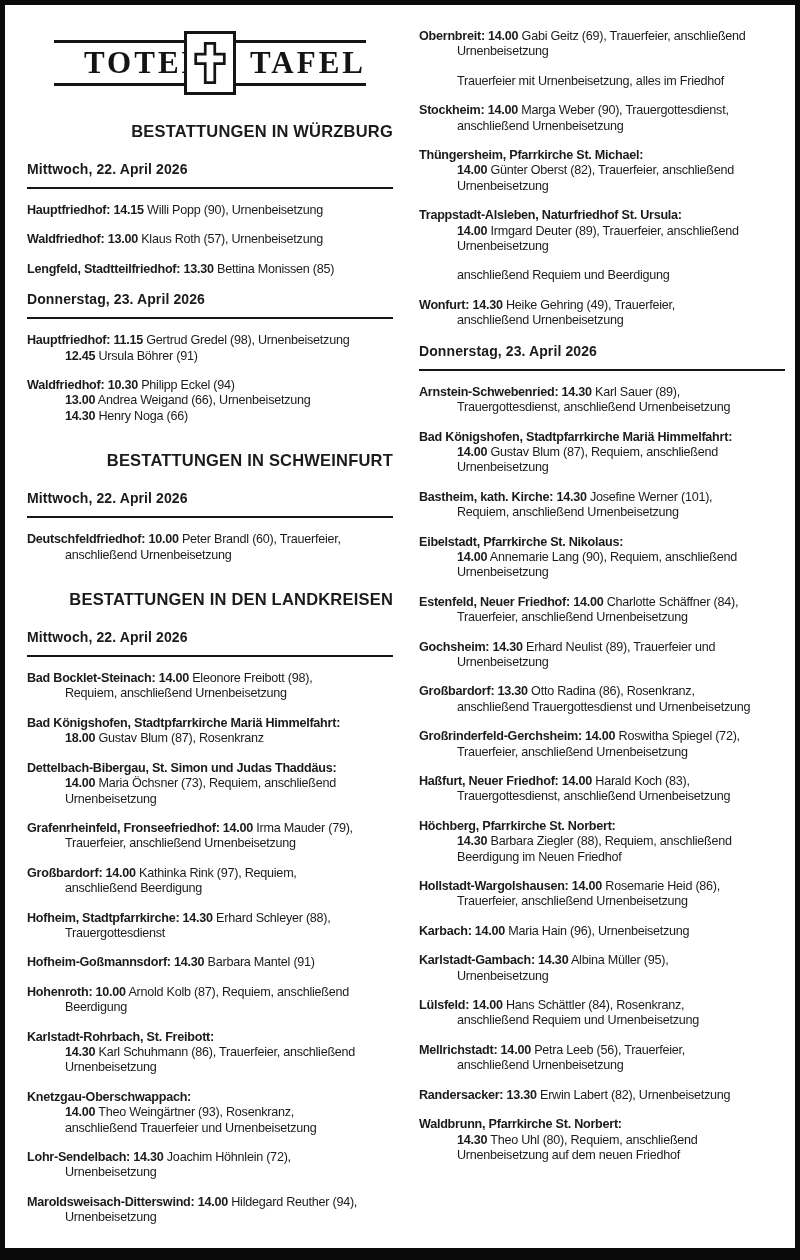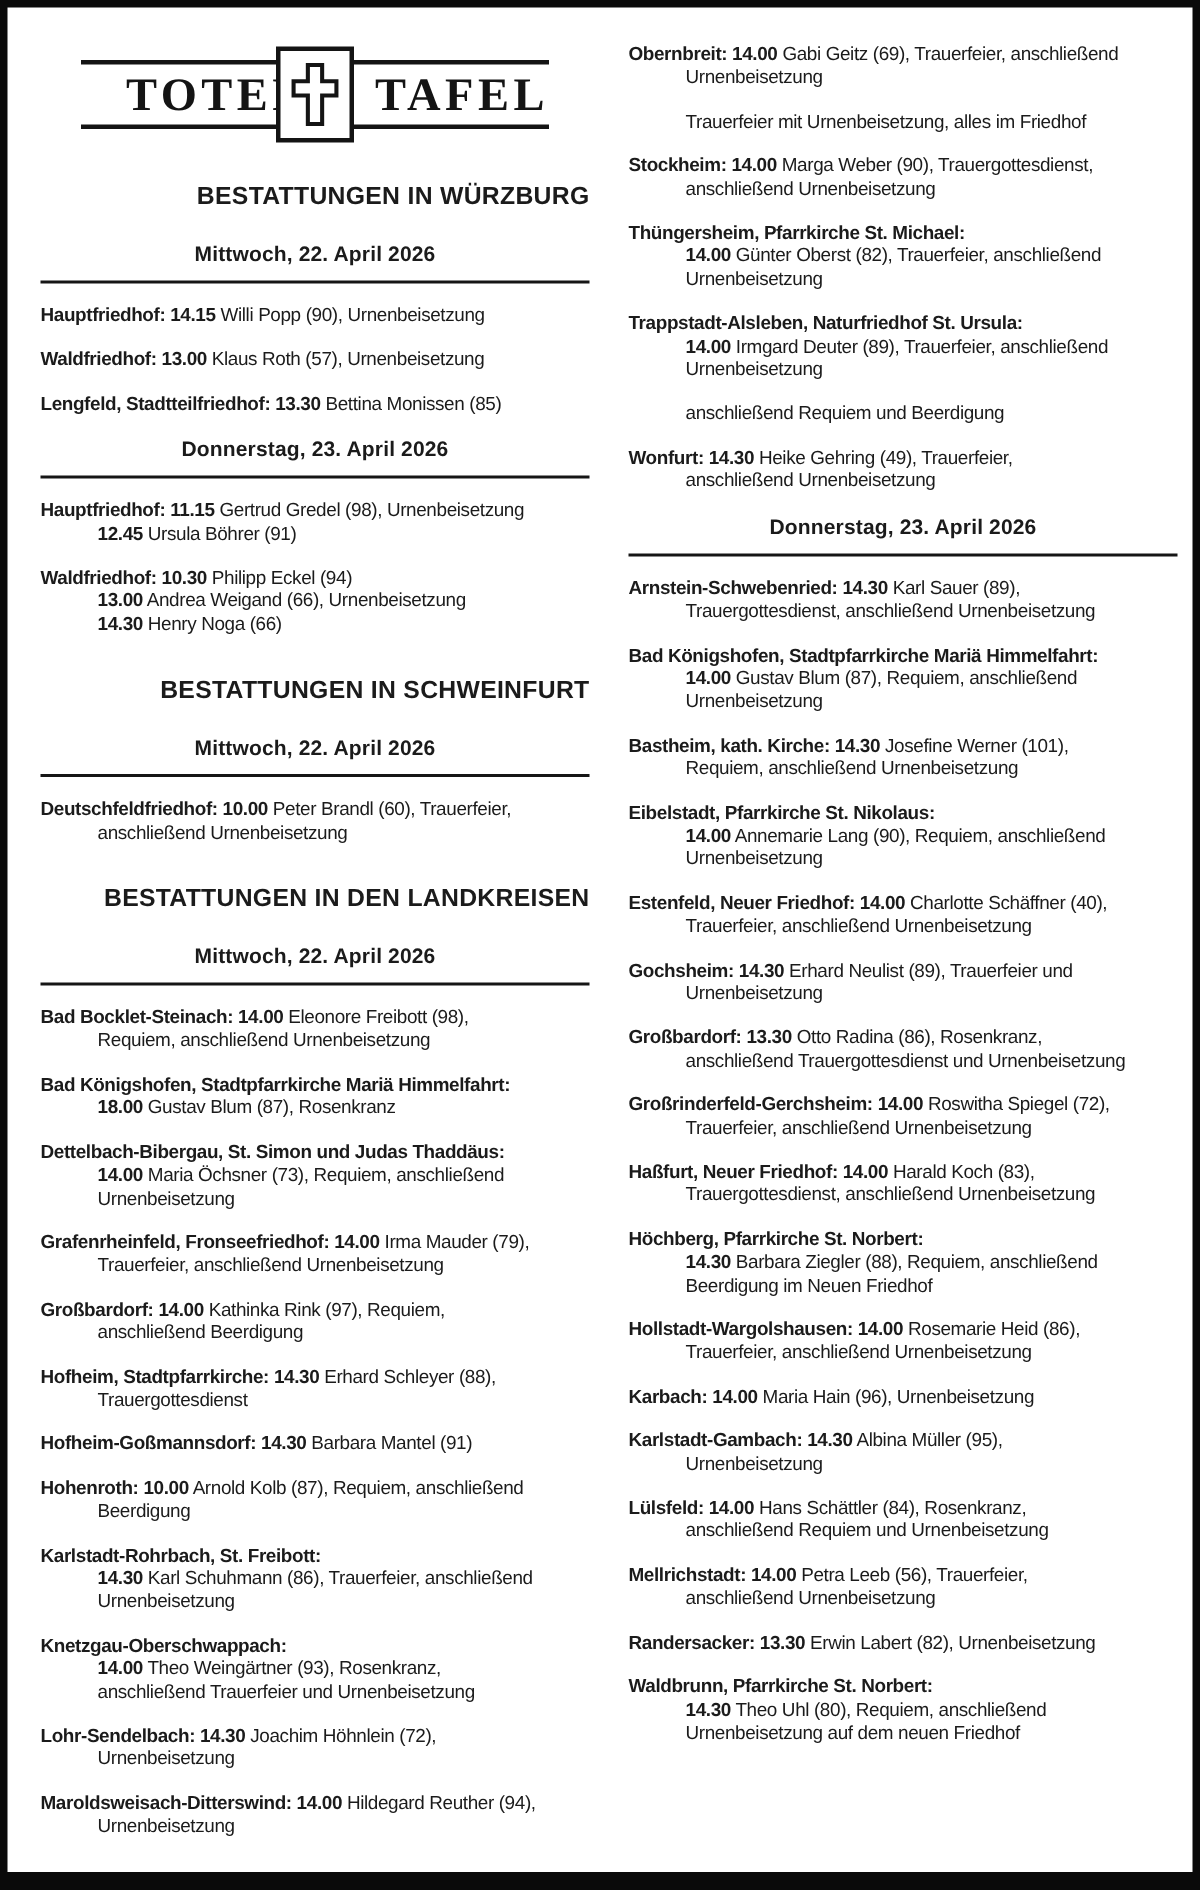--- a/index.html
+++ b/index.html
@@ -31,21 +31,21 @@
     width:52px;height:64px;background:#fff;border:3px solid #141414;
     box-sizing:border-box;display:flex;align-items:center;justify-content:center;
   }
 
   
   .section-title{
     font-size:16.5px;font-weight:700;text-align:right;
     letter-spacing:0.2px;margin:27px 0 20px;
   }
   .date-block{margin:12px 0 14px;}
-  .date-text{font-size:14px;font-weight:700;text-align:center;margin-bottom:10px;letter-spacing:0.1px;}
+  .date-text{font-size:14px;font-weight:700;margin-bottom:10px;letter-spacing:0.1px;}
   .date-rule{height:2px;background:#161616;}
 
   
   .entry{margin-bottom:14px;}
   .entry .line{
     font-size:12.6px;line-height:15.4px;letter-spacing:-0.25px;
   }
   .entry .line.cont{padding-left:38px;}
   .entry .b{font-weight:700;}
 </style>
@@ -208,21 +208,21 @@
           <div class="entry">
             <div class="line"><span class="b">Bastheim, kath. Kirche: 14.30</span><span class="t"> Josefine Werner (101),</span></div>
             <div class="line cont"><span class="t">Requiem, anschließend Urnenbeisetzung</span></div>
           </div>
           <div class="entry">
             <div class="line"><span class="b">Eibelstadt, Pfarrkirche St. Nikolaus:</span></div>
             <div class="line cont"><span class="b">14.00</span><span class="t"> Annemarie Lang (90), Requiem, anschließend</span></div>
             <div class="line cont"><span class="t">Urnenbeisetzung</span></div>
           </div>
           <div class="entry">
-            <div class="line"><span class="b">Estenfeld, Neuer Friedhof: 14.00</span><span class="t"> Charlotte Schäffner (40),</span></div>
+            <div class="line"><span class="b">Estenfeld, Neuer Friedhof: 14.00</span><span class="t"> Charlotte Schäffner (84),</span></div>
             <div class="line cont"><span class="t">Trauerfeier, anschließend Urnenbeisetzung</span></div>
           </div>
           <div class="entry">
             <div class="line"><span class="b">Gochsheim: 14.30</span><span class="t"> Erhard Neulist (89), Trauerfeier und</span></div>
             <div class="line cont"><span class="t">Urnenbeisetzung</span></div>
           </div>
           <div class="entry">
             <div class="line"><span class="b">Großbardorf: 13.30</span><span class="t"> Otto Radina (86), Rosenkranz,</span></div>
             <div class="line cont"><span class="t">anschließend Trauergottesdienst und Urnenbeisetzung</span></div>
           </div>

